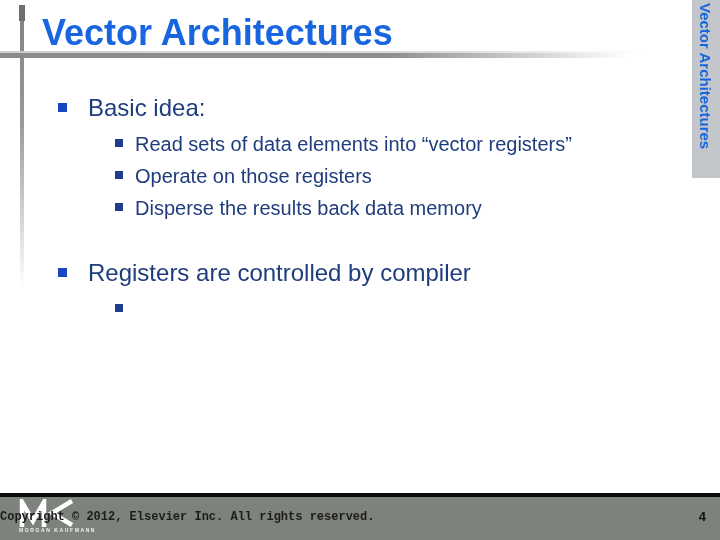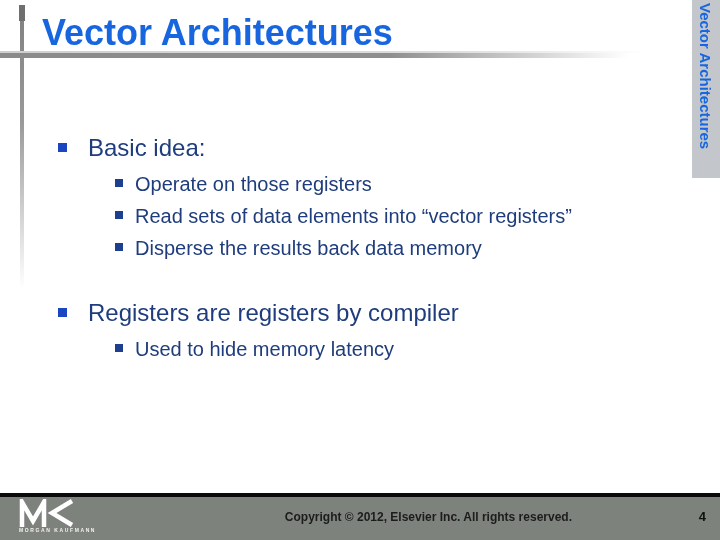--- a/index.html
+++ b/index.html
@@ -27,35 +27,35 @@
     position:absolute; right:0; top:0; width:28px; height:178px;
     background:#c3c6ca;
   }
   .sidebar-text {
     position:absolute; top:3px; left:5px;
     writing-mode:vertical-rl;
     font-size:15px; font-weight:bold; color:#1766df; white-space:nowrap;
   }
 
   
-  .group { position:absolute; left:58px;margin-top:40px; }
+  .group { position:absolute; left:58px; }
   .g1 { top:94px; }
   .g2 { top:259px; }
   .l1-row { display:flex; align-items:flex-start; font-size:24px; line-height:28px;
             color:#1f3d7c; margin-bottom:6px; white-space:nowrap; }
   .b1 { flex:0 0 auto; width:9px; height:9px; background:#1b46c2; margin:9px 21px 0 0; }
   .l2-row { display:flex; align-items:flex-start; font-size:20px; line-height:32px;
             color:#1f3d7c; margin-left:57px; white-space:nowrap; }
   .b2 { flex:0 0 auto; width:8px; height:8px; background:#1d3f8e; margin:11px 12px 0 0; }
 
   
   .footer-line { position:absolute; left:0; top:493px; width:720px; height:4px; background:#0a0a0a; }
   .footer-bar  { position:absolute; left:0; top:497px; width:720px; height:43px; background:#7e827c; }
-  .copyright   { position:absolute; left:0; top:510px; width:572px; text-align:right;
-                 font-size:12px; font-weight:bold; color:#1c1c1c; }
+  .copyright   { position:absolute; left:0; top:510px; width:572px; text-align:left;
+                 font-size:12px; font-weight:bold; color:#1c1c1c;font-family:Liberation Mono, monospace; }
   .page-number { position:absolute; right:14px; top:509px;
                  font-size:13px; font-weight:bold; color:#111111; }
   .logo { position:absolute; left:18px; top:499px; width:62px; height:38px; }
   .logo-sub { position:absolute; left:19px; top:527px; width:60px;
               font-size:5px; letter-spacing:1.6px; color:#f2f2f2; white-space:nowrap;
               font-weight:bold; }
 </style>
 </head>
 <body>
 
@@ -72,40 +72,39 @@
     <div class="sidebar-text">Vector Architectures</div>
   </div>
 
   <div class="group g1">
     <div class="l1-row">
       <span class="b1"></span>
       <span>Basic idea:</span>
     </div>
     <div class="l2-row">
       <span class="b2"></span>
-      <span>Operate on those registers</span>
+      <span>Read sets of data elements into “vector registers”</span>
     </div>
     <div class="l2-row">
       <span class="b2"></span>
-      <span>Read sets of data elements into “vector registers”</span>
+      <span>Operate on those registers</span>
     </div>
     <div class="l2-row">
       <span class="b2"></span>
       <span>Disperse the results back data memory</span>
     </div>
   </div>
 
   <div class="group g2">
     <div class="l1-row">
       <span class="b1"></span>
-      <span>Registers are registers by compiler</span>
+      <span>Registers are controlled by compiler</span>
     </div>
     <div class="l2-row">
       <span class="b2"></span>
-      <span>Used to hide memory latency</span>
     </div>
   </div>
 
   <div class="footer-line"></div>
   <div class="footer-bar"></div>
 
   <svg class="logo" viewBox="0 0 62 38" xmlns="http://www.w3.org/2000/svg">
     <path d="M4 28 L4 3 L15 22 L26 3 L26 28" stroke="#ffffff" stroke-width="4.5" fill="none"></path>
     <path d="M54 2 L34 14 L54 26" stroke="#ffffff" stroke-width="4.5" fill="none"></path>
   </svg>

